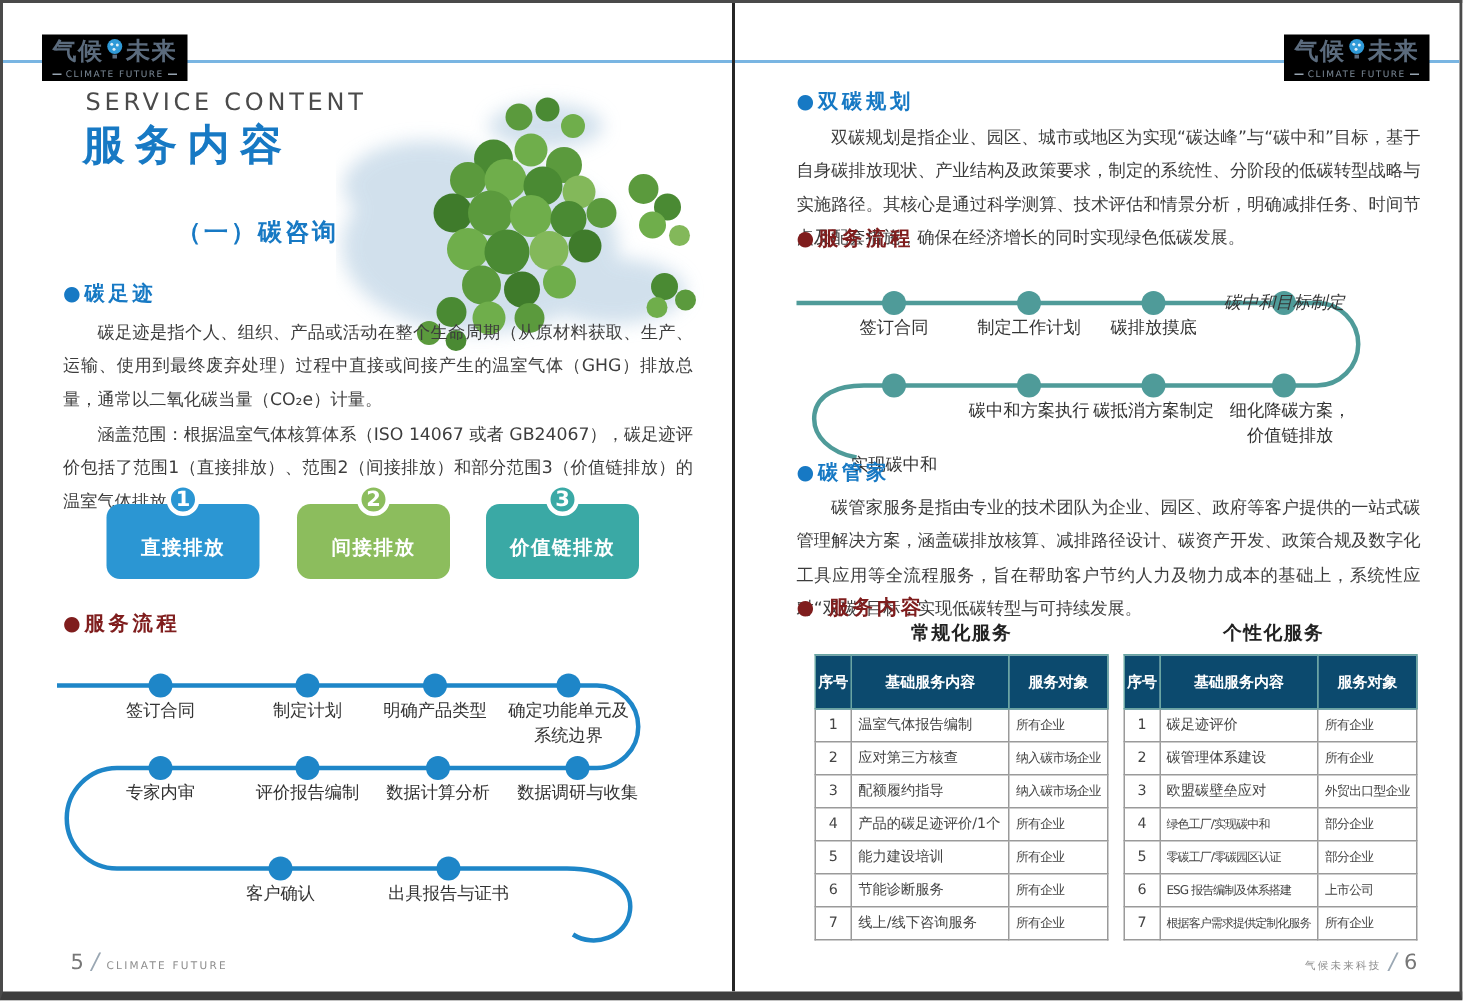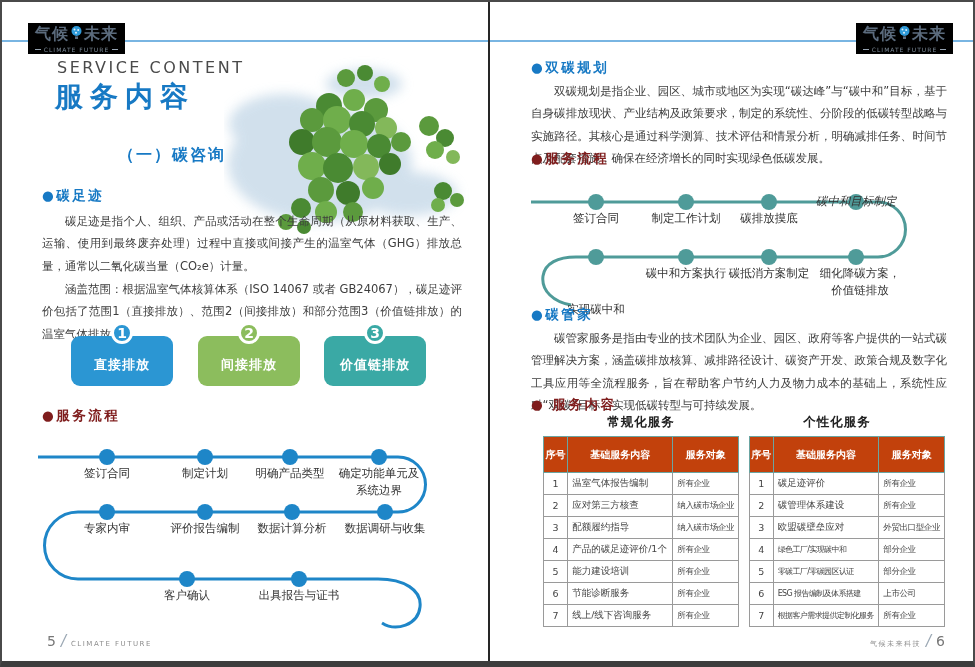--- a/index.html
+++ b/index.html
@@ -46,21 +46,21 @@
   .scope.c3 .scope-num, .scope.c3 .scope-rect { background:#3aa9a5; }
 
   .flow-label { position:absolute; transform:translateX(-50%); font-size:11.5px; color:#333;
                 text-align:center; white-space:pre-line; line-height:1.5; }
 
   
   .tbl-title { position:absolute; top:412px; width:196px; text-align:center; font-size:12.5px;
                font-weight:bold; color:#222; letter-spacing:1px; }
   .svc-table { position:absolute; top:434px; width:196px; border-collapse:collapse;
                font-size:9.5px; color:#444; }
-  .svc-table th { background:#c2410c; color:#fff; font-size:10px; font-weight:bold;
+  .svc-table th { background:#0c4a6e; color:#fff; font-size:10px; font-weight:bold;
                   height:36px; border:1px solid #6aa5a2; }
   .svc-table td { height:22px; border:1px solid #9a9a9a; white-space:nowrap; padding:0 4px; }
   .svc-table { border:1.5px solid #3f8f8c; }
   .svc-table td:first-child { text-align:center; width:30px; }
   .svc-table td:nth-child(2) { width:106px; }
   .svc-table td:last-child { width:58px; font-size:8.5px; letter-spacing:-0.4px; }
   .svc-table td.tight { font-size:8px; letter-spacing:-0.6px; }
 
   .footer { position:absolute; top:630px; display:flex; align-items:baseline; gap:5px; }
   .footer .pg { font-size:14px; color:#777; }
@@ -293,21 +293,21 @@
         <td>所有企业</td>
       </tr>
       <tr>
         <td>7</td>
         <td>线上/线下咨询服务</td>
         <td>所有企业</td>
       </tr>
     </tbody>
       </table>
 
-    <div class="tbl-title" style="left:249px;">个性化服务</div>
+    <div class="tbl-title" style="left:261px;">个性化服务</div>
     <table class="svc-table" style="left:259px;">
       <tbody>
           <tr>
         <th>序号</th>
         <th>基础服务内容</th>
         <th>服务对象</th>
       </tr>
       <tr>
         <td>1</td>
         <td>碳足迹评价</td>

